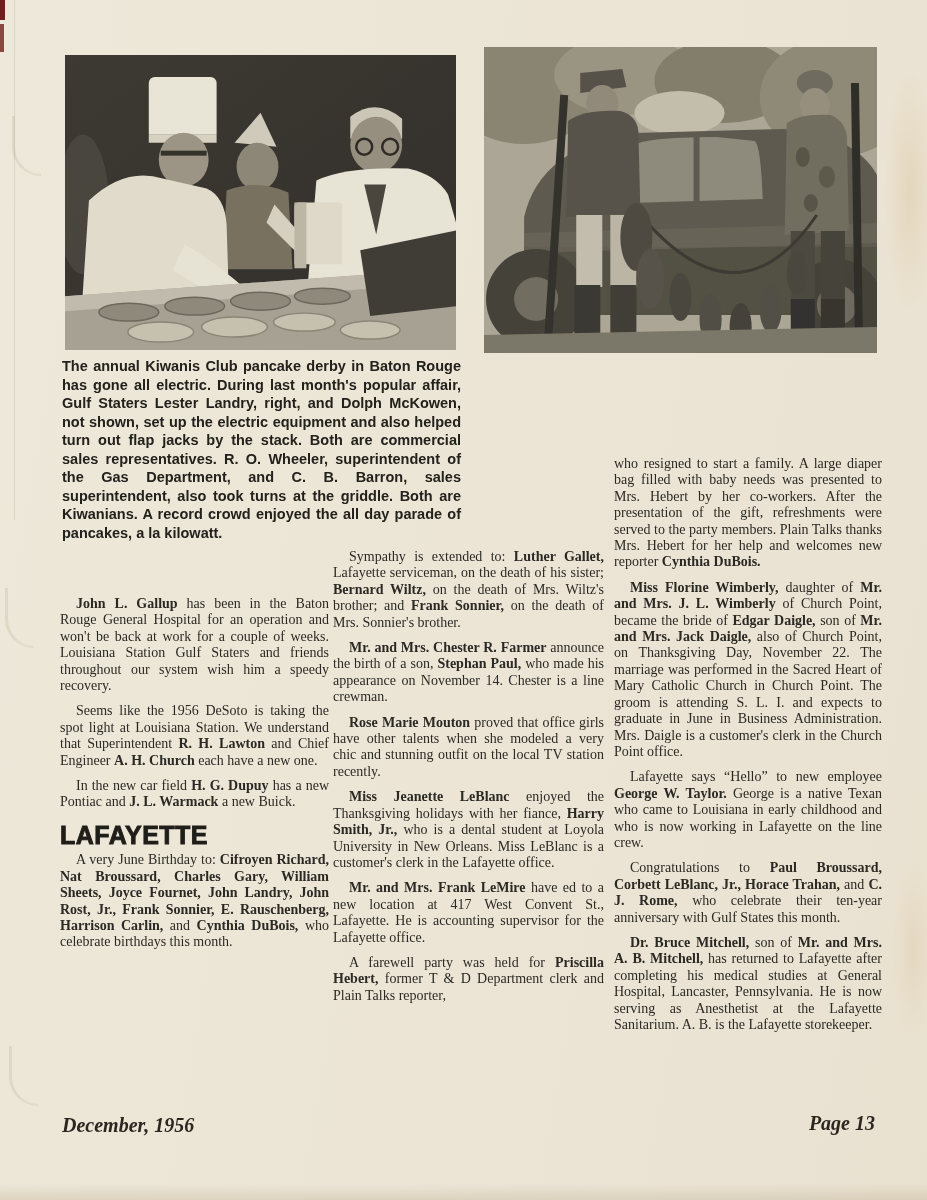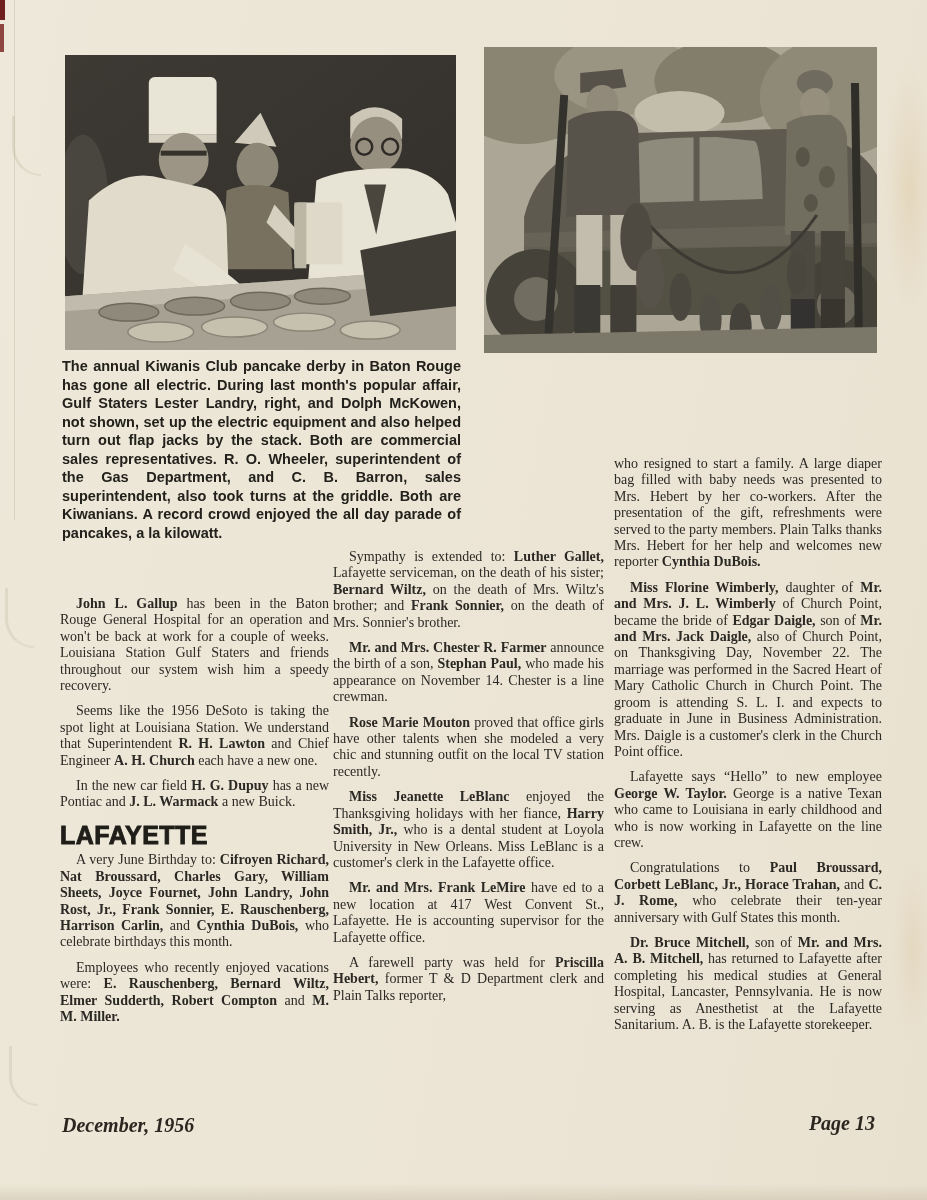--- a/index.html
+++ b/index.html
@@ -163,21 +163,20 @@
   </figure>
 
   <p class="caption caption-left">The annual Kiwanis Club pancake derby in Baton Rouge has gone all electric.  During last month's popular affair, Gulf Staters Lester Landry, right, and Dolph McKowen, not shown, set up the electric equipment and also helped turn out flap jacks by the stack.  Both are commercial sales representatives.  R. O. Wheeler, superintendent of the Gas Department, and C. B. Barron, sales superintendent, also took turns at the griddle.  Both are Kiwanians.  A record crowd enjoyed the all day parade of pancakes, a la kilowatt.</p>
 
   <div class="col col1">
     <p><span class="b">John L. Gallup</span><span> has been in the Baton Rouge General Hospital for an operation and won't be back at work for a couple of weeks.  Louisiana Station Gulf Staters and friends throughout our system wish him a speedy recovery.</span></p>
     <p><span>Seems like the 1956 DeSoto is taking the spot light at Louisiana Station.  We understand that Superintendent </span><span class="b">R. H. Lawton</span><span> and Chief Engineer </span><span class="b">A. H. Church</span><span> each have a new one.</span></p>
     <p><span>In the new car field </span><span class="b">H. G. Dupuy</span><span> has a new Pontiac and </span><span class="b">J. L. Warmack</span><span> a new Buick.</span></p>
     <h2 class="section">LAFAYETTE</h2>
     <p><span>A very June Birthday to: </span><span class="b">Cifroyen Richard, Nat Broussard, Charles Gary, William Sheets, Joyce Fournet, John Landry, John Rost, Jr., Frank Sonnier, E. Rauschenberg, Harrison Carlin,</span><span> and </span><span class="b">Cynthia DuBois,</span><span> who celebrate birthdays this month.</span></p>
-    <p><span>Employees who recently enjoyed vacations were: </span><span class="b">E. Rauschenberg, Bernard Wiltz, Elmer Sudderth, Robert Compton</span><span> and </span><span class="b">M. M. Miller.</span></p>
   </div>
 
   <div class="col col2">
     <p><span>Sympathy is extended to: </span><span class="b">Luther Gallet,</span><span> Lafayette serviceman, on the death of his sister; </span><span class="b">Bernard Wiltz,</span><span> on the death of Mrs. Wiltz's brother; and </span><span class="b">Frank Sonnier,</span><span> on the death of Mrs. Sonnier's brother.</span></p>
     <p><span class="b">Mr. and Mrs. Chester R. Farmer</span><span> announce the birth of a son, </span><span class="b">Stephan Paul,</span><span> who made his appearance on November 14.  Chester is a line crewman.</span></p>
     <p><span class="b">Rose Marie Mouton</span><span> proved that office girls have other talents when she modeled a very chic and stunning outfit on the local TV station recently.</span></p>
     <p><span class="b">Miss Jeanette LeBlanc</span><span> enjoyed the Thanksgiving holidays with her fiance, </span><span class="b">Harry Smith, Jr.,</span><span> who is a dental student at Loyola University in New Orleans.  Miss LeBlanc is a customer's clerk in the Lafayette office.</span></p>
     <p><span class="b">Mr. and Mrs. Frank LeMire</span><span> have ed to a new location at 417 West Convent St., Lafayette.  He is accounting supervisor for the Lafayette office.</span></p>
     <p><span>A farewell party was held for </span><span class="b">Priscilla Hebert,</span><span> former T &amp; D Department clerk and Plain Talks reporter,</span></p>
   </div>

